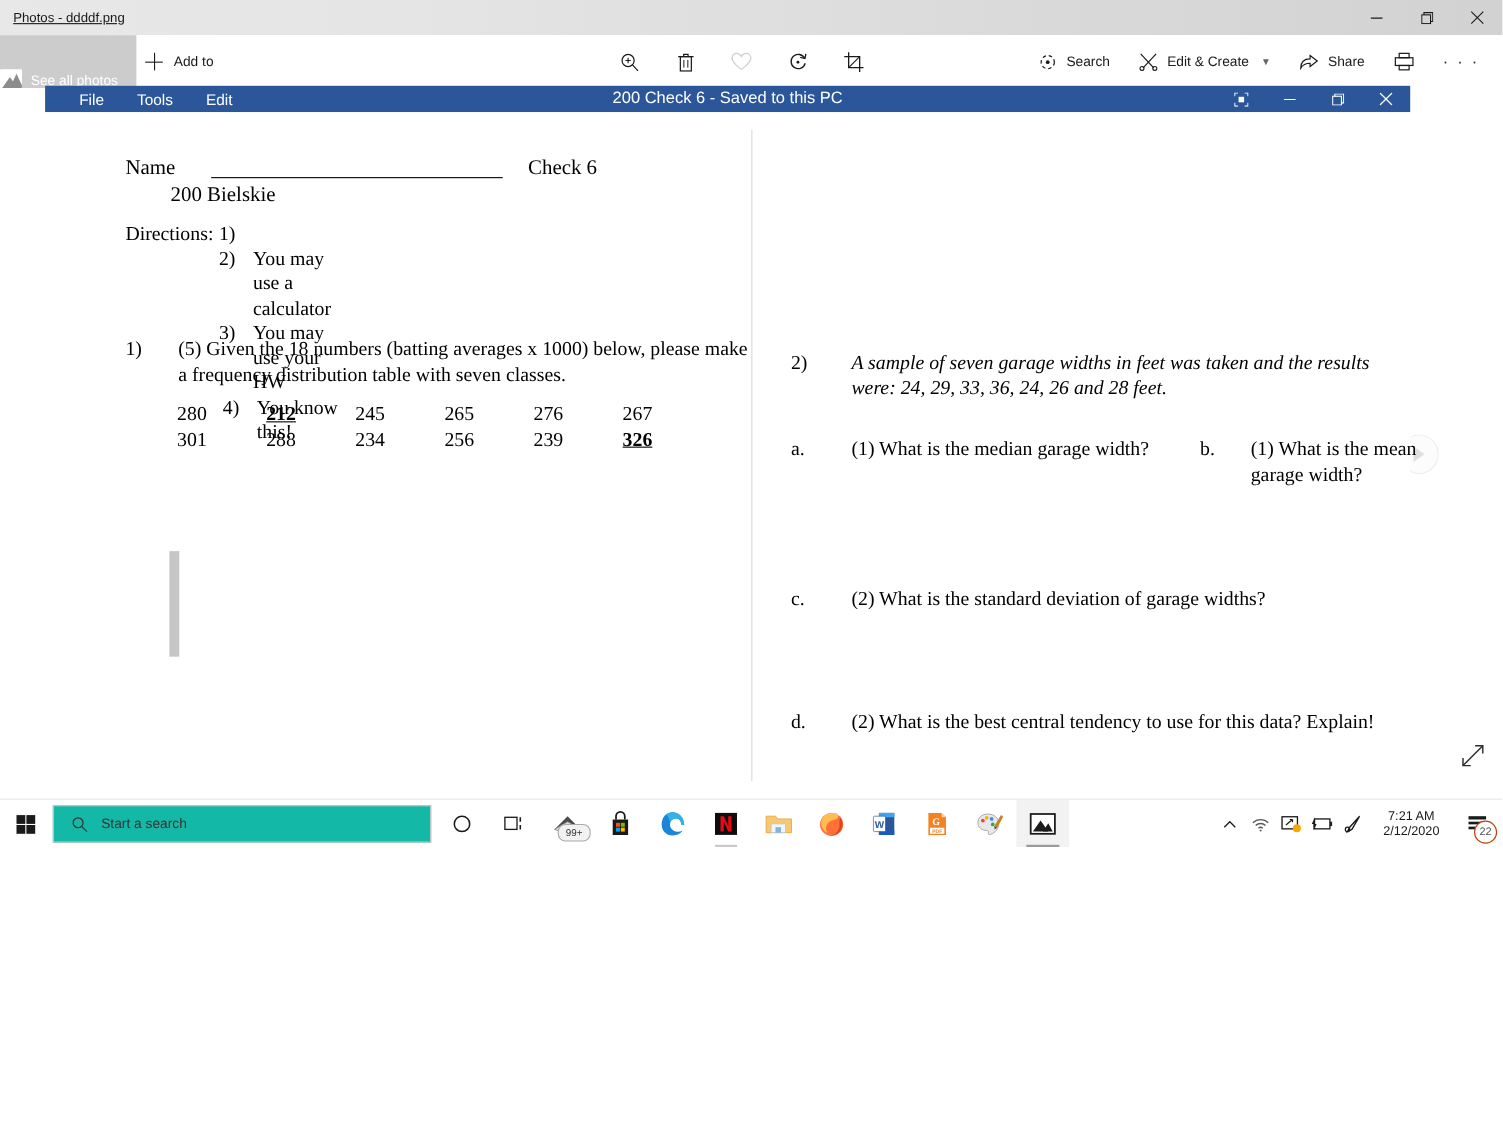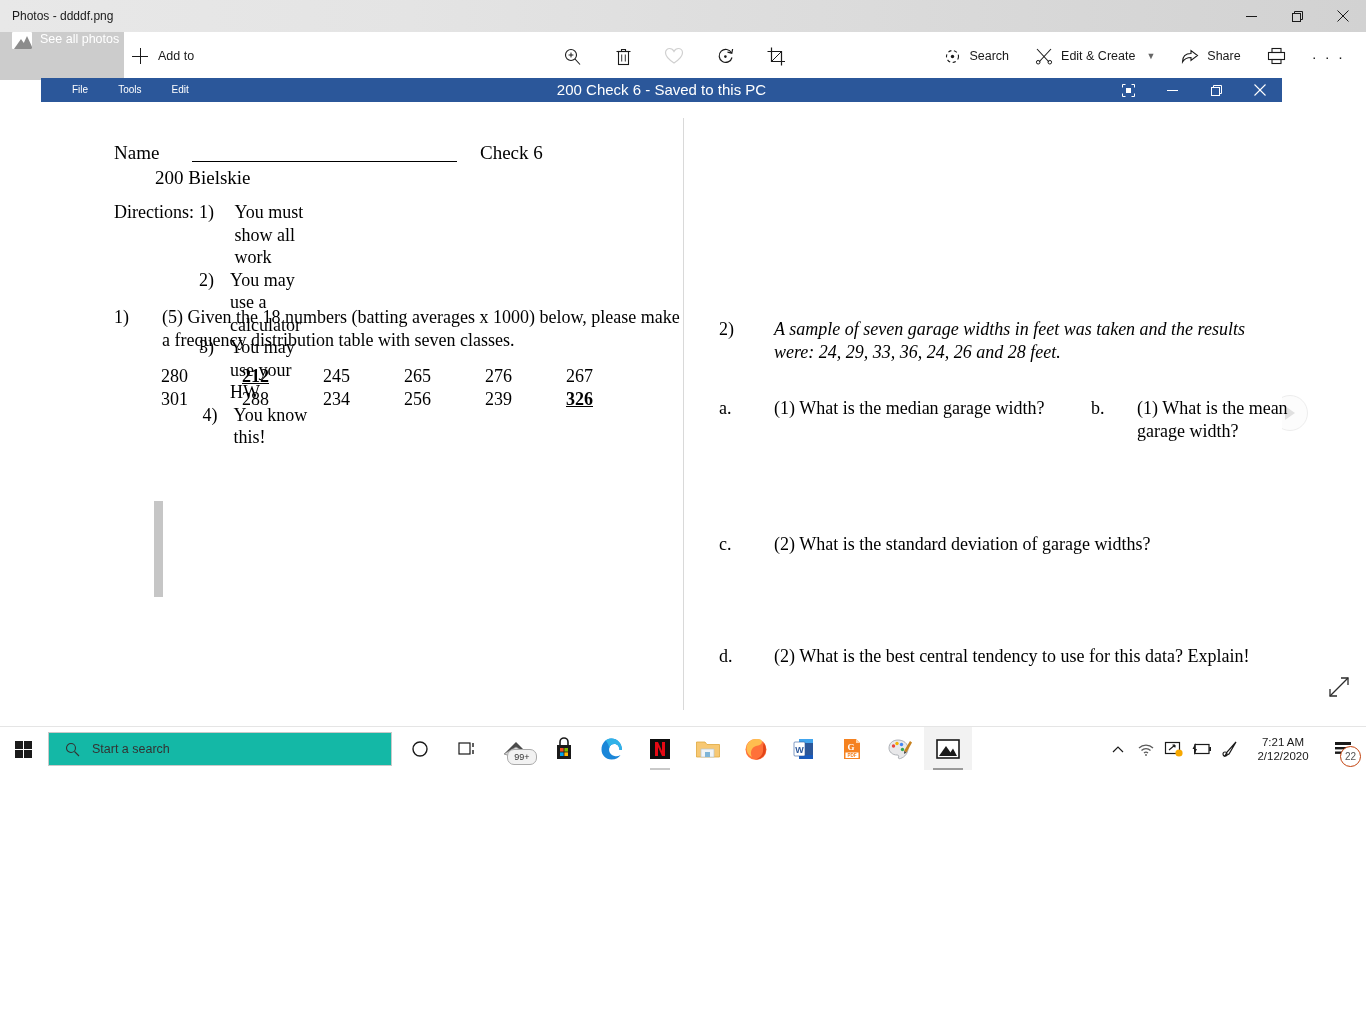--- a/index.html
+++ b/index.html
@@ -17,38 +17,39 @@
     background:#ffffff;
   }
   .photos-titlebar{
     position:absolute;left:0;top:0;width:1366px;height:32px;
     background:linear-gradient(to right,#e8e8e8 0%,#e4e4e4 30%,#d8d8d8 75%,#d2d2d2 100%);
   }
   .photos-title{
     position:absolute;left:12px;top:8px;
     font-size:12px;color:#1a1a1a;line-height:16px;
     white-space:nowrap;
+    text-decoration:underline;
   }
   .win-btns{
     position:absolute;right:0;top:0;height:32px;display:flex;
   }
   .win-btn{
     width:46px;height:32px;display:flex;align-items:center;justify-content:center;
     color:#333;font-size:13px;line-height:1;
   }
   .win-btn svg{display:block;}
 
   
   .cmdbar{
     position:absolute;left:0;top:32px;width:1366px;height:48px;
     background:#ffffff;
   }
   .see-all{
     position:absolute;left:0;top:0;width:124px;height:48px;
-    background:#cccccc;display:flex;align-items:flex-start;padding-left:12px;
+    background:#cccccc;display:flex;align-items:flex-end;
     box-sizing:border-box;gap:8px;
   }
   .see-all .glyph{
     width:20px;height:17px;background:#ffffff;position:relative;overflow:hidden;
     border-radius:1px;flex:none;
   }
   .see-all .glyph:after{
     content:"";position:absolute;left:2px;bottom:0;
     width:0;height:0;border-left:7px solid transparent;border-right:7px solid transparent;
     border-bottom:10px solid #8c8c8c;
@@ -106,21 +107,21 @@
 
   
   .word-win{
     position:absolute;left:41px;top:78px;width:1241px;height:24px;
     background:#2b579a;color:#ffffff;
   }
   .word-menu{
     position:absolute;left:16px;top:0;height:24px;display:flex;align-items:center;gap:0;
   }
   .word-menu .mi{
-    padding:0 15px;font-size:10px;line-height:24px;color:#ffffff;
+    padding:0 15px;font-size:14px;line-height:24px;color:#ffffff;
   }
   .word-title{
     position:absolute;left:0;right:0;top:0;height:24px;line-height:24px;
     text-align:center;font-size:15px;color:#ffffff;
   }
   .word-ctrls{
     position:absolute;right:0;top:0;height:24px;display:flex;align-items:center;
   }
   .word-ctrls .wc{
     width:44px;height:24px;display:flex;align-items:center;justify-content:center;color:#fff;
@@ -427,21 +428,20 @@
         <span class="name-line"></span>
         <span class="check-label">Check 6</span>
         <span class="name-sub">200 Bielskie</span>
       </div>
 
       <div class="directions">
         <span class="dir-head">Directions:</span>
         <div class="dir-list">
           <div class="dir-li first">
             <span class="num">1)</span>
-            <span class="txt">You must show all work</span>
           </div>
           <div class="dir-li">
             <span class="num">2)</span>
             <span class="txt">You may use a calculator</span>
           </div>
           <div class="dir-li">
             <span class="num">3)</span>
             <span class="txt">You may use your HW</span>
           </div>
           <div class="dir-li">

